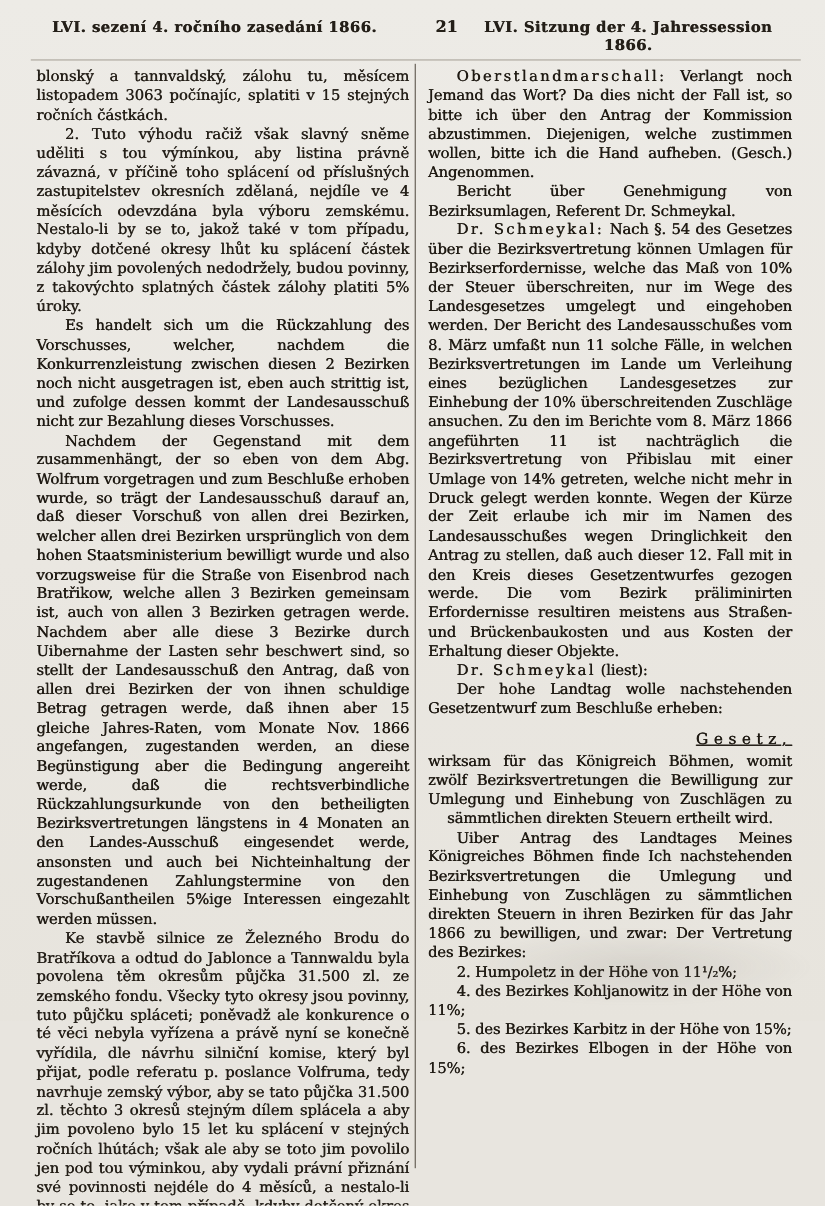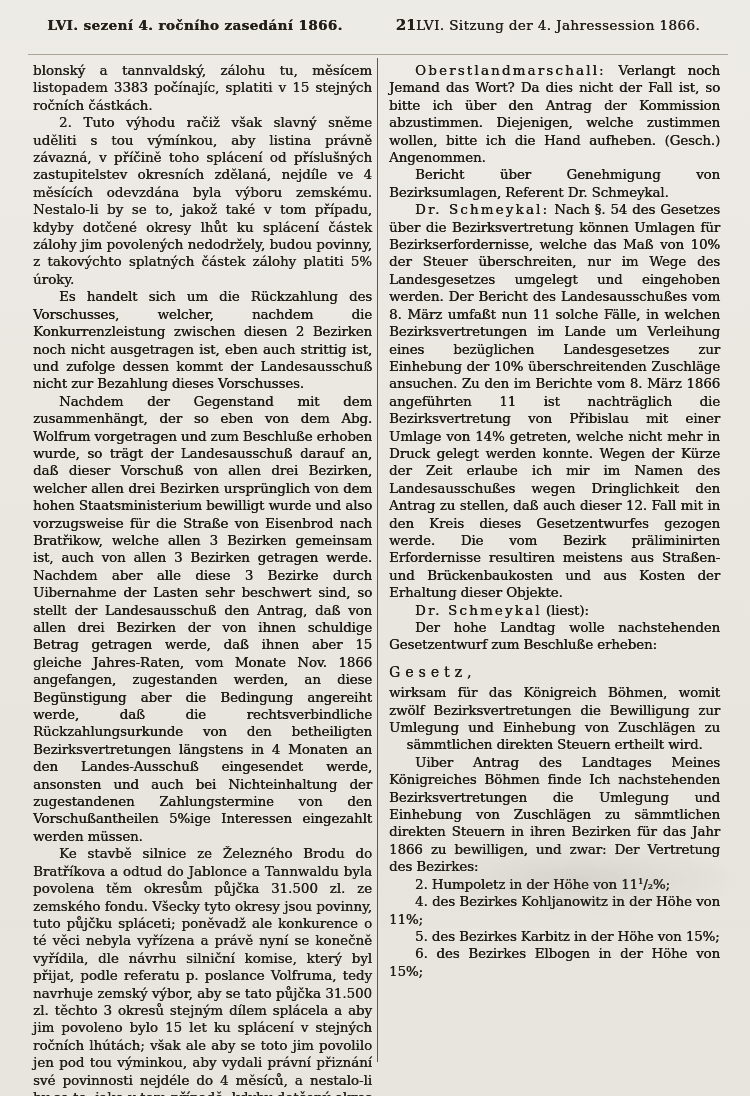--- a/index.html
+++ b/index.html
@@ -12,36 +12,36 @@
     position: relative; width: 750px; height: 928px;
     background: linear-gradient(180deg, #edebe6 0%, #eae7e1 55%, #e7e4dd 100%);
     color: #241f18;
   }
   .page * { text-shadow: 0.35px 0 currentColor; }
 
   
   .header { position: absolute; top: 16px; left: 30px; right: 24px; display: flex; align-items: baseline; }
   .header .h-left  { flex: 0 0 330px; text-align: center; font-weight: bold; font-size: 13.5px; letter-spacing: 0.4px; }
   .header .h-num   { flex: 0 0 56px;  text-align: right; font-weight: bold; font-size: 14.5px; }
-  .header .h-right { flex: 1;         font-weight: normal; font-size: 13.5px; letter-spacing: 0.4px; }
+  .header .h-right { flex: 1;         text-align: center; font-weight: bold; font-size: 13.5px; letter-spacing: 0.4px; }
   .header-rule { position: absolute; top: 54px; left: 28px; right: 22px; height: 1px; background: #aaa49a; }
 
   
   .divider { position: absolute; left: 377px; top: 58px; height: 1004px; width: 1px; background: #5d564d; }
 
   
   .col { position: absolute; top: 62px; }
   .col-left  { left: 33px;  width: 339px; }
   .col-right { left: 389px; width: 331px; }
 
   p { margin: 0; text-align: justify; font-size: 13.4px; line-height: 17.4px; }
   .indent { text-indent: 26px; }
   .fraktur { letter-spacing: -0.1px; color: #1f1a13; }
   .speaker { letter-spacing: 2.2px; }
-  .gesetz-heading { text-align: left; letter-spacing: 5px; margin: 10px 0 3px 0; font-size: 14px; }
+  .gesetz-heading { text-align: right; letter-spacing: 5px; margin: 10px 0 3px 0; font-size: 14px; text-decoration: underline; }
   .center-last { text-align: justify; text-align-last: center; }
 
   
   .smudge {
     position: absolute; right: 10px; bottom: 14px; width: 320px; height: 70px;
     background: radial-gradient(ellipse at center, rgba(115,110,100,0.14), transparent 70%);
     filter: blur(2px);
   }
 </style>
 </head>
@@ -52,21 +52,21 @@
   <div class="header">
     <div class="h-left">LVI. sezení 4. ročního zasedání 1866.</div>
     <div class="h-num">21</div>
     <div class="h-right">LVI. Sitzung der 4. Jahressession 1866.</div>
   </div>
   <div class="header-rule"></div>
 
   <div class="divider"></div>
 
   <div class="col col-left">
-    <p>blonský a tannvaldský, zálohu tu, měsícem listopadem 3383 počínajíc, splatiti v 15 stejných ročních částkách.</p>
+    <p>blonský a tannvaldský, zálohu tu, měsícem listopadem 3063 počínajíc, splatiti v 15 stejných ročních částkách.</p>
     <p class="indent">2. Tuto výhodu račiž však slavný sněme uděliti s tou výmínkou, aby listina právně závazná, v příčině toho splácení od příslušných zastupitelstev okresních zdělaná, nejdíle ve 4 měsících odevzdána byla výboru zemskému. Nestalo-li by se to, jakož také v tom případu, kdyby dotčené okresy lhůt ku splácení částek zálohy jim povolených nedodržely, budou povinny, z takovýchto splatných částek zálohy platiti 5% úroky.</p>
     <p class="indent fraktur">Es handelt sich um die Rückzahlung des Vorschusses, welcher, nachdem die Konkurrenzleistung zwischen diesen 2 Bezirken noch nicht ausgetragen ist, eben auch strittig ist, und zufolge dessen kommt der Landesausschuß nicht zur Bezahlung dieses Vorschusses.</p>
     <p class="indent fraktur">Nachdem der Gegenstand mit dem zusammenhängt, der so eben von dem Abg. Wolfrum vorgetragen und zum Beschluße erhoben wurde, so trägt der Landesausschuß darauf an, daß dieser Vorschuß von allen drei Bezirken, welcher allen drei Bezirken ursprünglich von dem hohen Staatsministerium bewilligt wurde und also vorzugsweise für die Straße von Eisenbrod nach Bratřikow, welche allen 3 Bezirken gemeinsam ist, auch von allen 3 Bezirken getragen werde. Nachdem aber alle diese 3 Bezirke durch Uibernahme der Lasten sehr beschwert sind, so stellt der Landesausschuß den Antrag, daß von allen drei Bezirken der von ihnen schuldige Betrag getragen werde, daß ihnen aber 15 gleiche Jahres-Raten, vom Monate Nov. 1866 angefangen, zugestanden werden, an diese Begünstigung aber die Bedingung angereiht werde, daß die rechtsverbindliche Rückzahlungsurkunde von den betheiligten Bezirksvertretungen längstens in 4 Monaten an den Landes-Ausschuß eingesendet werde, ansonsten und auch bei Nichteinhaltung der zugestandenen Zahlungstermine von den Vorschußantheilen 5%ige Interessen eingezahlt werden müssen.</p>
     <p class="indent">Ke stavbě silnice ze Železného Brodu do Bratříkova a odtud do Jablonce a Tannwaldu byla povolena těm okresům půjčka 31.500 zl. ze zemského fondu. Všecky tyto okresy jsou povinny, tuto půjčku spláceti; poněvadž ale konkurence o té věci nebyla vyřízena a právě nyní se konečně vyřídila, dle návrhu silniční komise, který byl přijat, podle referatu p. poslance Volfruma, tedy navrhuje zemský výbor, aby se tato půjčka 31.500 zl. těchto 3 okresů stejným dílem splácela a aby jim povoleno bylo 15 let ku splácení v stejných ročních lhútách; však ale aby se toto jim povolilo jen pod tou výminkou, aby vydali právní přiznání své povinnosti nejdéle do 4 měsíců, a nestalo-li by se to, jako v tom případě, kdyby dotčený okres lhůtu k splácení částky mu povolenou nedodržel, bude povinnen, platiti za takovou částku 5% úroků.</p>
   </div>
 
   <div class="col col-right fraktur">
     <p class="indent"><span class="speaker">Oberstlandmarschall:</span><span> Verlangt noch Jemand das Wort? Da dies nicht der Fall ist, so bitte ich über den Antrag der Kommission abzustimmen. Diejenigen, welche zustimmen wollen, bitte ich die Hand aufheben. (Gesch.) Angenommen.</span></p>
     <p class="indent">Bericht über Genehmigung von Bezirksumlagen, Referent Dr. Schmeykal.</p>
     <p class="indent"><span class="speaker">Dr. Schmeykal:</span><span> Nach §. 54 des Gesetzes über die Bezirksvertretung können Umlagen für Bezirkserfordernisse, welche das Maß von 10% der Steuer überschreiten, nur im Wege des Landesgesetzes umgelegt und eingehoben werden. Der Bericht des Landesausschußes vom 8. März umfaßt nun 11 solche Fälle, in welchen Bezirksvertretungen im Lande um Verleihung eines bezüglichen Landesgesetzes zur Einhebung der 10% überschreitenden Zuschläge ansuchen. Zu den im Berichte vom 8. März 1866 angeführten 11 ist nachträglich die Bezirksvertretung von Přibislau mit einer Umlage von 14% getreten, welche nicht mehr in Druck gelegt werden konnte. Wegen der Kürze der Zeit erlaube ich mir im Namen des Landesausschußes wegen Dringlichkeit den Antrag zu stellen, daß auch dieser 12. Fall mit in den Kreis dieses Gesetzentwurfes gezogen werde. Die vom Bezirk präliminirten Erfordernisse resultiren meistens aus Straßen- und Brückenbaukosten und aus Kosten der Erhaltung dieser Objekte.</span></p>

